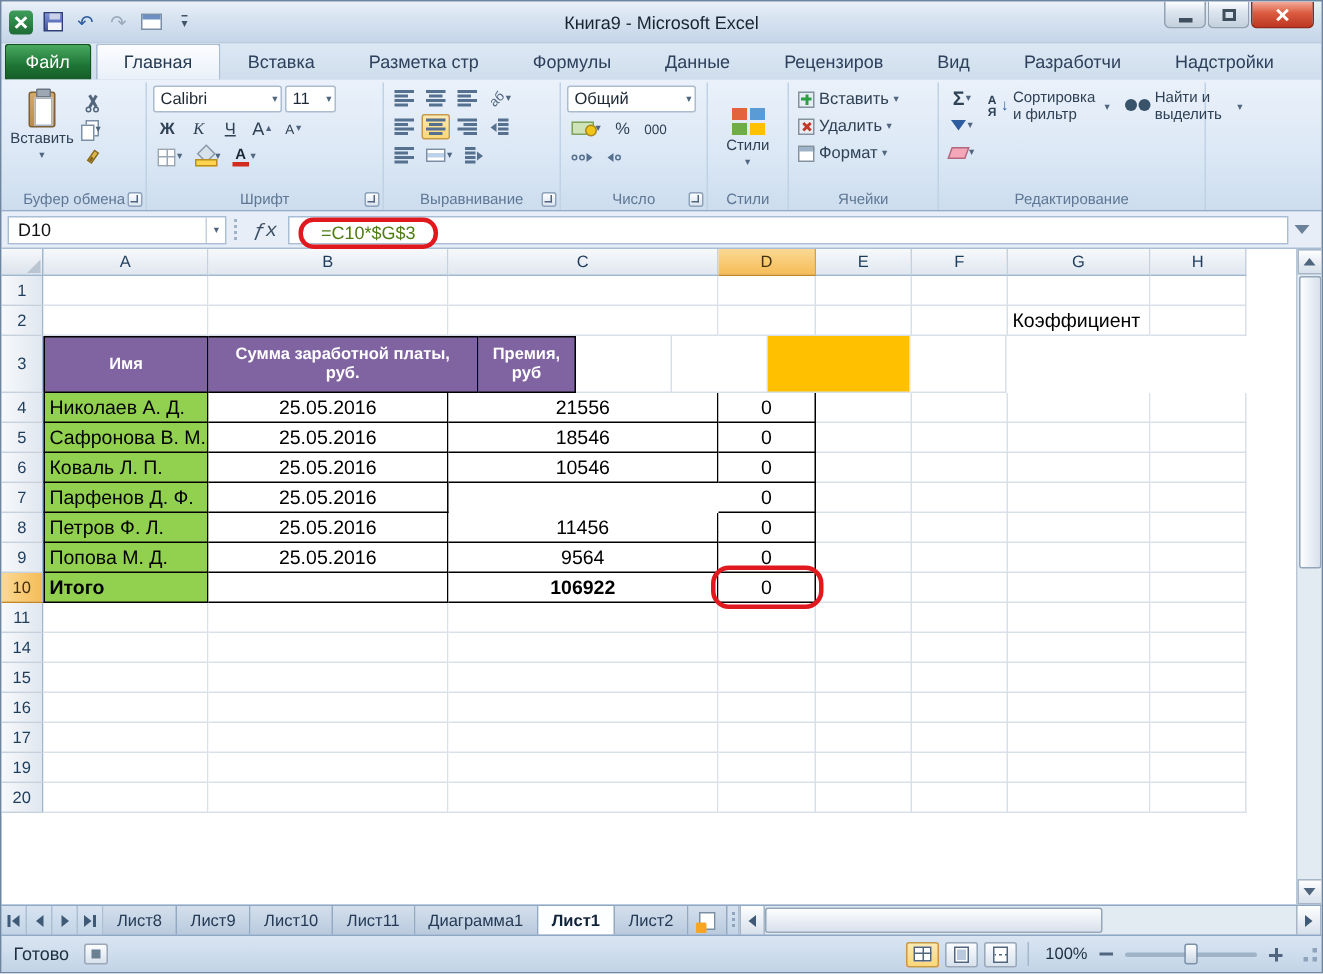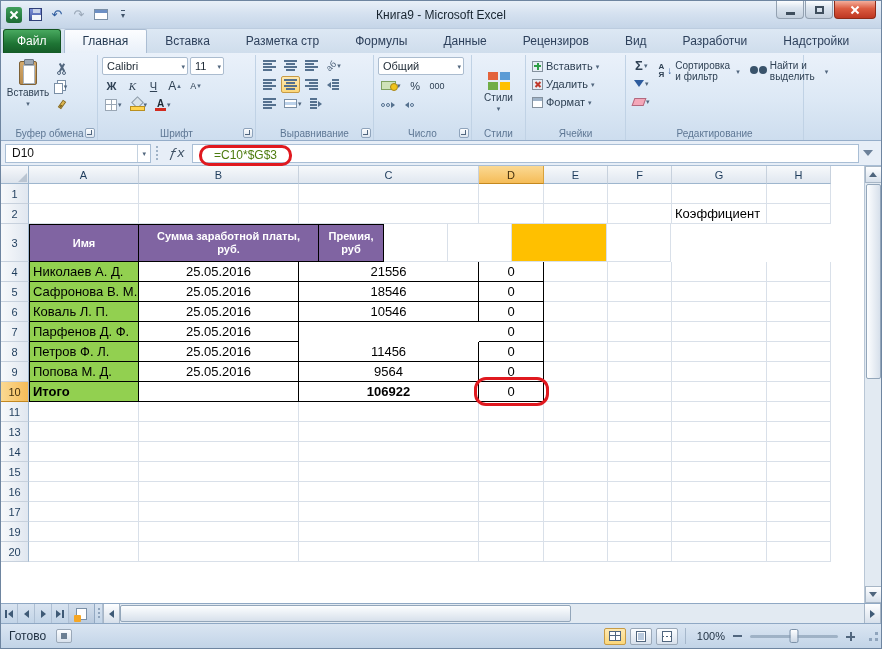--- a/index.html
+++ b/index.html
@@ -629,31 +629,20 @@
             <div class="cell" style="width: 110px;"></div>
             <div class="cell" style="width: 160px;"></div>
             <div class="cell" style="width: 180px;"></div>
             <div class="cell" style="width: 65px;"></div>
             <div class="cell" style="width: 64px;"></div>
             <div class="cell" style="width: 64px;"></div>
             <div class="cell" style="width: 95px;"></div>
             <div class="cell" style="width: 64px;"></div>
           </div>
           <div class="grow1" style="height: 20px;">
-            <div class="rowhdr">13</div>
-            <div class="cell" style="width: 110px;"></div>
-            <div class="cell" style="width: 160px;"></div>
-            <div class="cell" style="width: 180px;"></div>
-            <div class="cell" style="width: 65px;"></div>
-            <div class="cell" style="width: 64px;"></div>
-            <div class="cell" style="width: 64px;"></div>
-            <div class="cell" style="width: 95px;"></div>
-            <div class="cell" style="width: 64px;"></div>
-          </div>
-          <div class="grow1" style="height: 20px;">
             <div class="rowhdr">14</div>
             <div class="cell" style="width: 110px;"></div>
             <div class="cell" style="width: 160px;"></div>
             <div class="cell" style="width: 180px;"></div>
             <div class="cell" style="width: 65px;"></div>
             <div class="cell" style="width: 64px;"></div>
             <div class="cell" style="width: 64px;"></div>
             <div class="cell" style="width: 95px;"></div>
             <div class="cell" style="width: 64px;"></div>
           </div>
@@ -735,20 +724,29 @@
     <span class="navbtn">
         <span class="ntri-l"></span>
       </span>
     <span class="navbtn">
         <span class="ntri-r"></span>
       </span>
     <span class="navbtn">
         <span class="ntri-r"></span>
         <span class="nbar2"></span>
       </span>
+    <div class="stabs">
+        <div class="stab">Лист8</div>
+        <div class="stab">Лист9</div>
+        <div class="stab">Лист10</div>
+        <div class="stab">Лист11</div>
+        <div class="stab">Диаграмма1</div>
+        <div class="stab active">Лист1</div>
+        <div class="stab">Лист2</div>
+      </div>
     <span class="stab-new">
         <span class="ic-newsheet"></span>
       </span>
     <span class="hsplit"></span>
     <div class="hscroll">
       <span class="harrow">
           <span class="ntri-l"></span>
         </span>
       <span class="hthumb"></span>
       <span class="harrow" style="margin-left:auto;">

